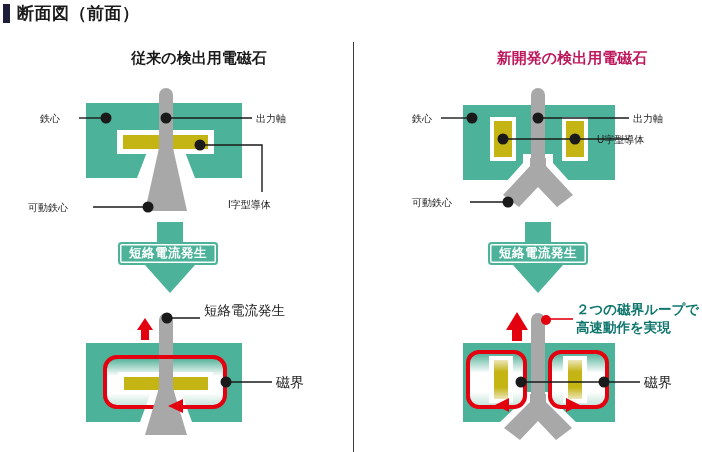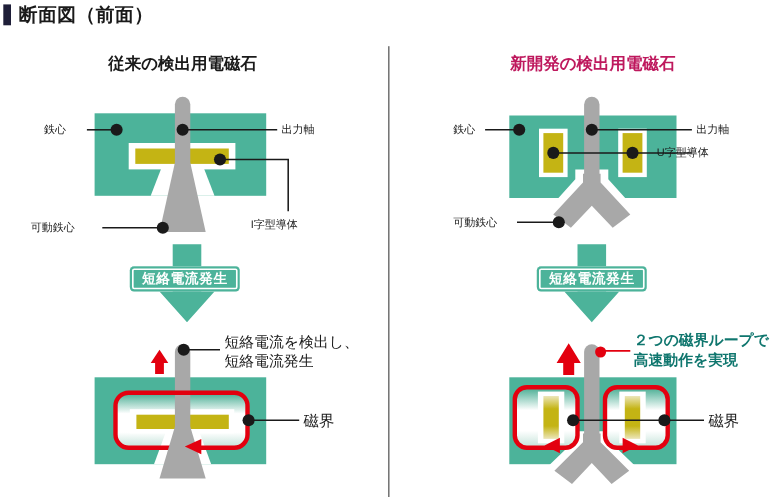--- a/index.html
+++ b/index.html
@@ -2,21 +2,21 @@
 <html><head>
 <meta charset="utf-8">
 <style>
   html,body{margin:0;padding:0;background:#fff;}
   .page{position:relative;width:702px;height:452px;background:#fff;overflow:hidden;
         font-family:"Liberation Sans","DejaVu Sans",sans-serif;color:#1a1a1a;}
   .abs{position:absolute;}
   .hdr-bar{left:3px;top:4px;width:7px;height:19px;background:#1e1e38;}
   .hdr-title{left:17px;top:2px;font-size:17px;font-weight:bold;letter-spacing:.5px;text-align:right;}
   .divider{left:353px;top:42px;width:1px;height:410px;background:#3c3c3c;}
-  .col-title{top:49px;transform:translateX(-50%);font-size:15px;font-weight:bold;white-space:nowrap;}
+  .col-title{top:49px;transform:translateX(-50%);font-size:15px;font-weight:bold;white-space:nowrap;margin-left:33px;}
   .col-title.left{left:166px;color:#1a1a1a;}
   .col-title.right{left:539px;color:#be185d;}
   .lbl{font-size:10px;white-space:nowrap;line-height:15px;}
   .note{font-size:13.5px;line-height:17.5px;white-space:nowrap;}
   .note.red{color:#0f766e;font-weight:bold;}
   .badge{width:100px;height:23px;background:#4cb39a;border-radius:4px;
          box-shadow:inset 0 0 0 2px #4cb39a, inset 0 0 0 3.5px #ffffff;
          color:#fff;font-size:12.5px;font-weight:bold;text-align:center;line-height:23px;
          letter-spacing:.5px;white-space:nowrap;}
   svg{display:block;}
@@ -146,21 +146,20 @@
       </g>
     </g>
   </svg>
 
   <div class="abs lbl" style="left:40px;top:111px;">鉄心</div>
   <div class="abs lbl" style="left:256px;top:111px;">出力軸</div>
   <div class="abs lbl" style="left:28px;top:200px;">可動鉄心</div>
   <div class="abs lbl" style="left:228px;top:197px;">I字型導体</div>
   <div class="abs badge" style="left:118px;top:242px;">短絡電流発生</div>
   <div class="abs note" style="left:204px;top:302px;">
-    <div>短絡電流を検出し、</div>
     <div>短絡電流発生</div>
   </div>
   <div class="abs lbl" style="left:276px;top:375px;font-size:14px;">磁界</div>
 
   <div class="abs lbl" style="left:412px;top:111px;">鉄心</div>
   <div class="abs lbl" style="left:633px;top:111px;">出力軸</div>
   <div class="abs lbl" style="left:597px;top:132px;">U字型導体</div>
   <div class="abs lbl" style="left:412px;top:195px;">可動鉄心</div>
   <div class="abs badge" style="left:488px;top:242px;">短絡電流発生</div>
   <div class="abs note red" style="left:576px;top:301px;">

